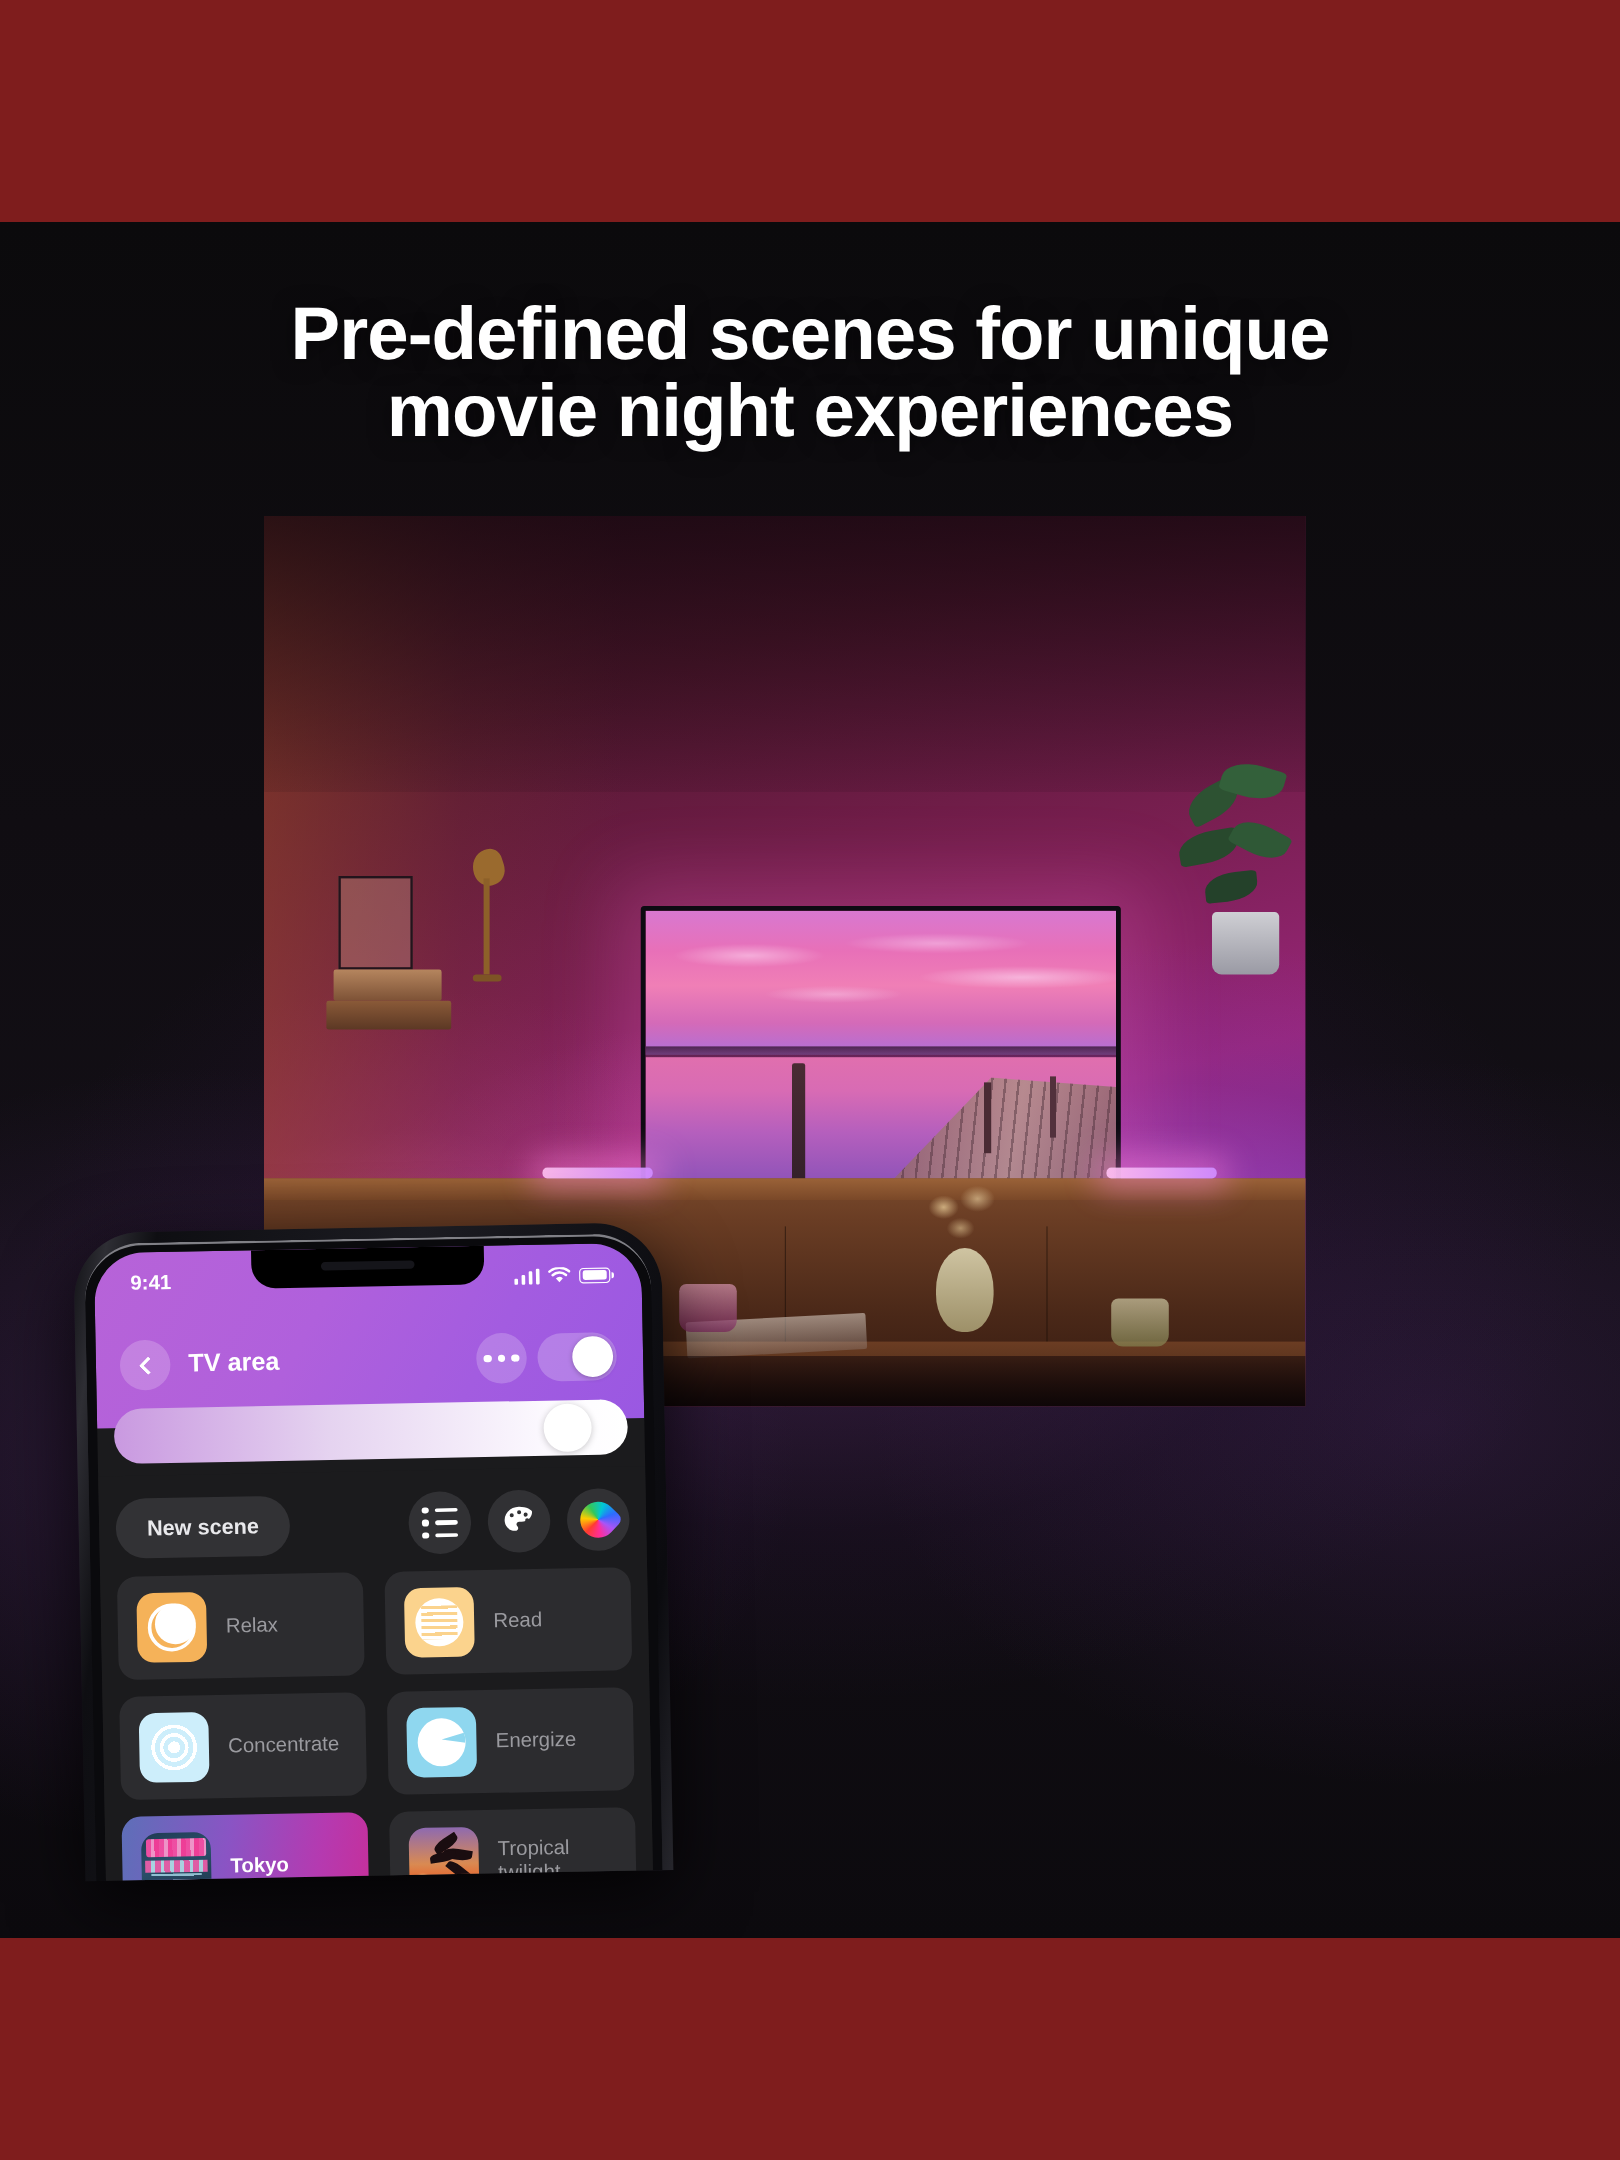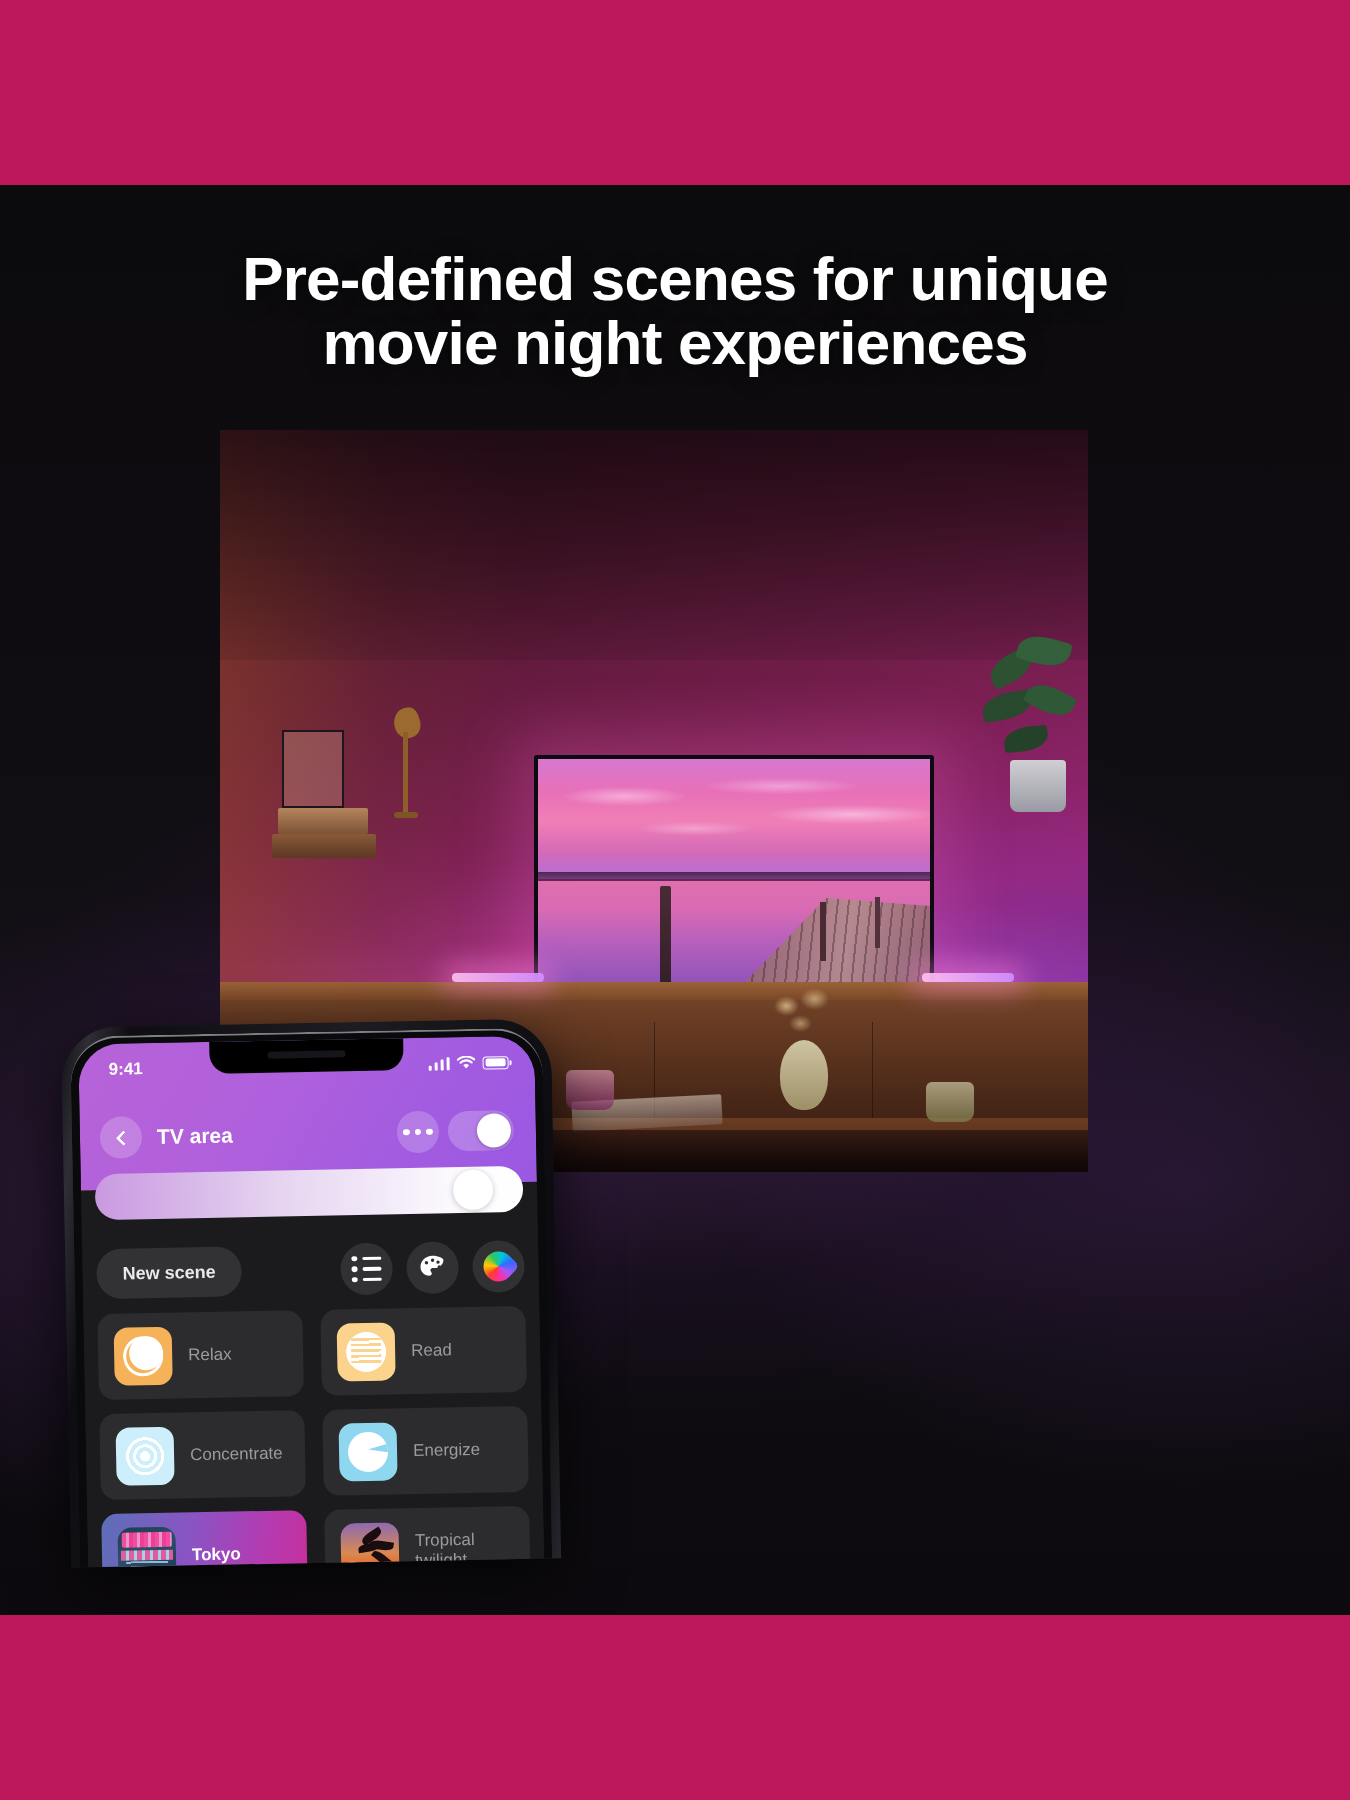--- a/index.html
+++ b/index.html
@@ -9,21 +9,21 @@
     height: 1800px;
     background: #ffffff;
     font-family: "Liberation Sans", sans-serif;
     overflow: hidden;
   }
 
   .page {
     position: relative;
     width: 1350px;
     height: 1800px;
-    background: #be185d;
+    background: #7f1d1d;
   }
 
   
   .hero {
     position: absolute;
     left: 0;
     top: 185px;
     width: 1350px;
     height: 1430px;
     background:

